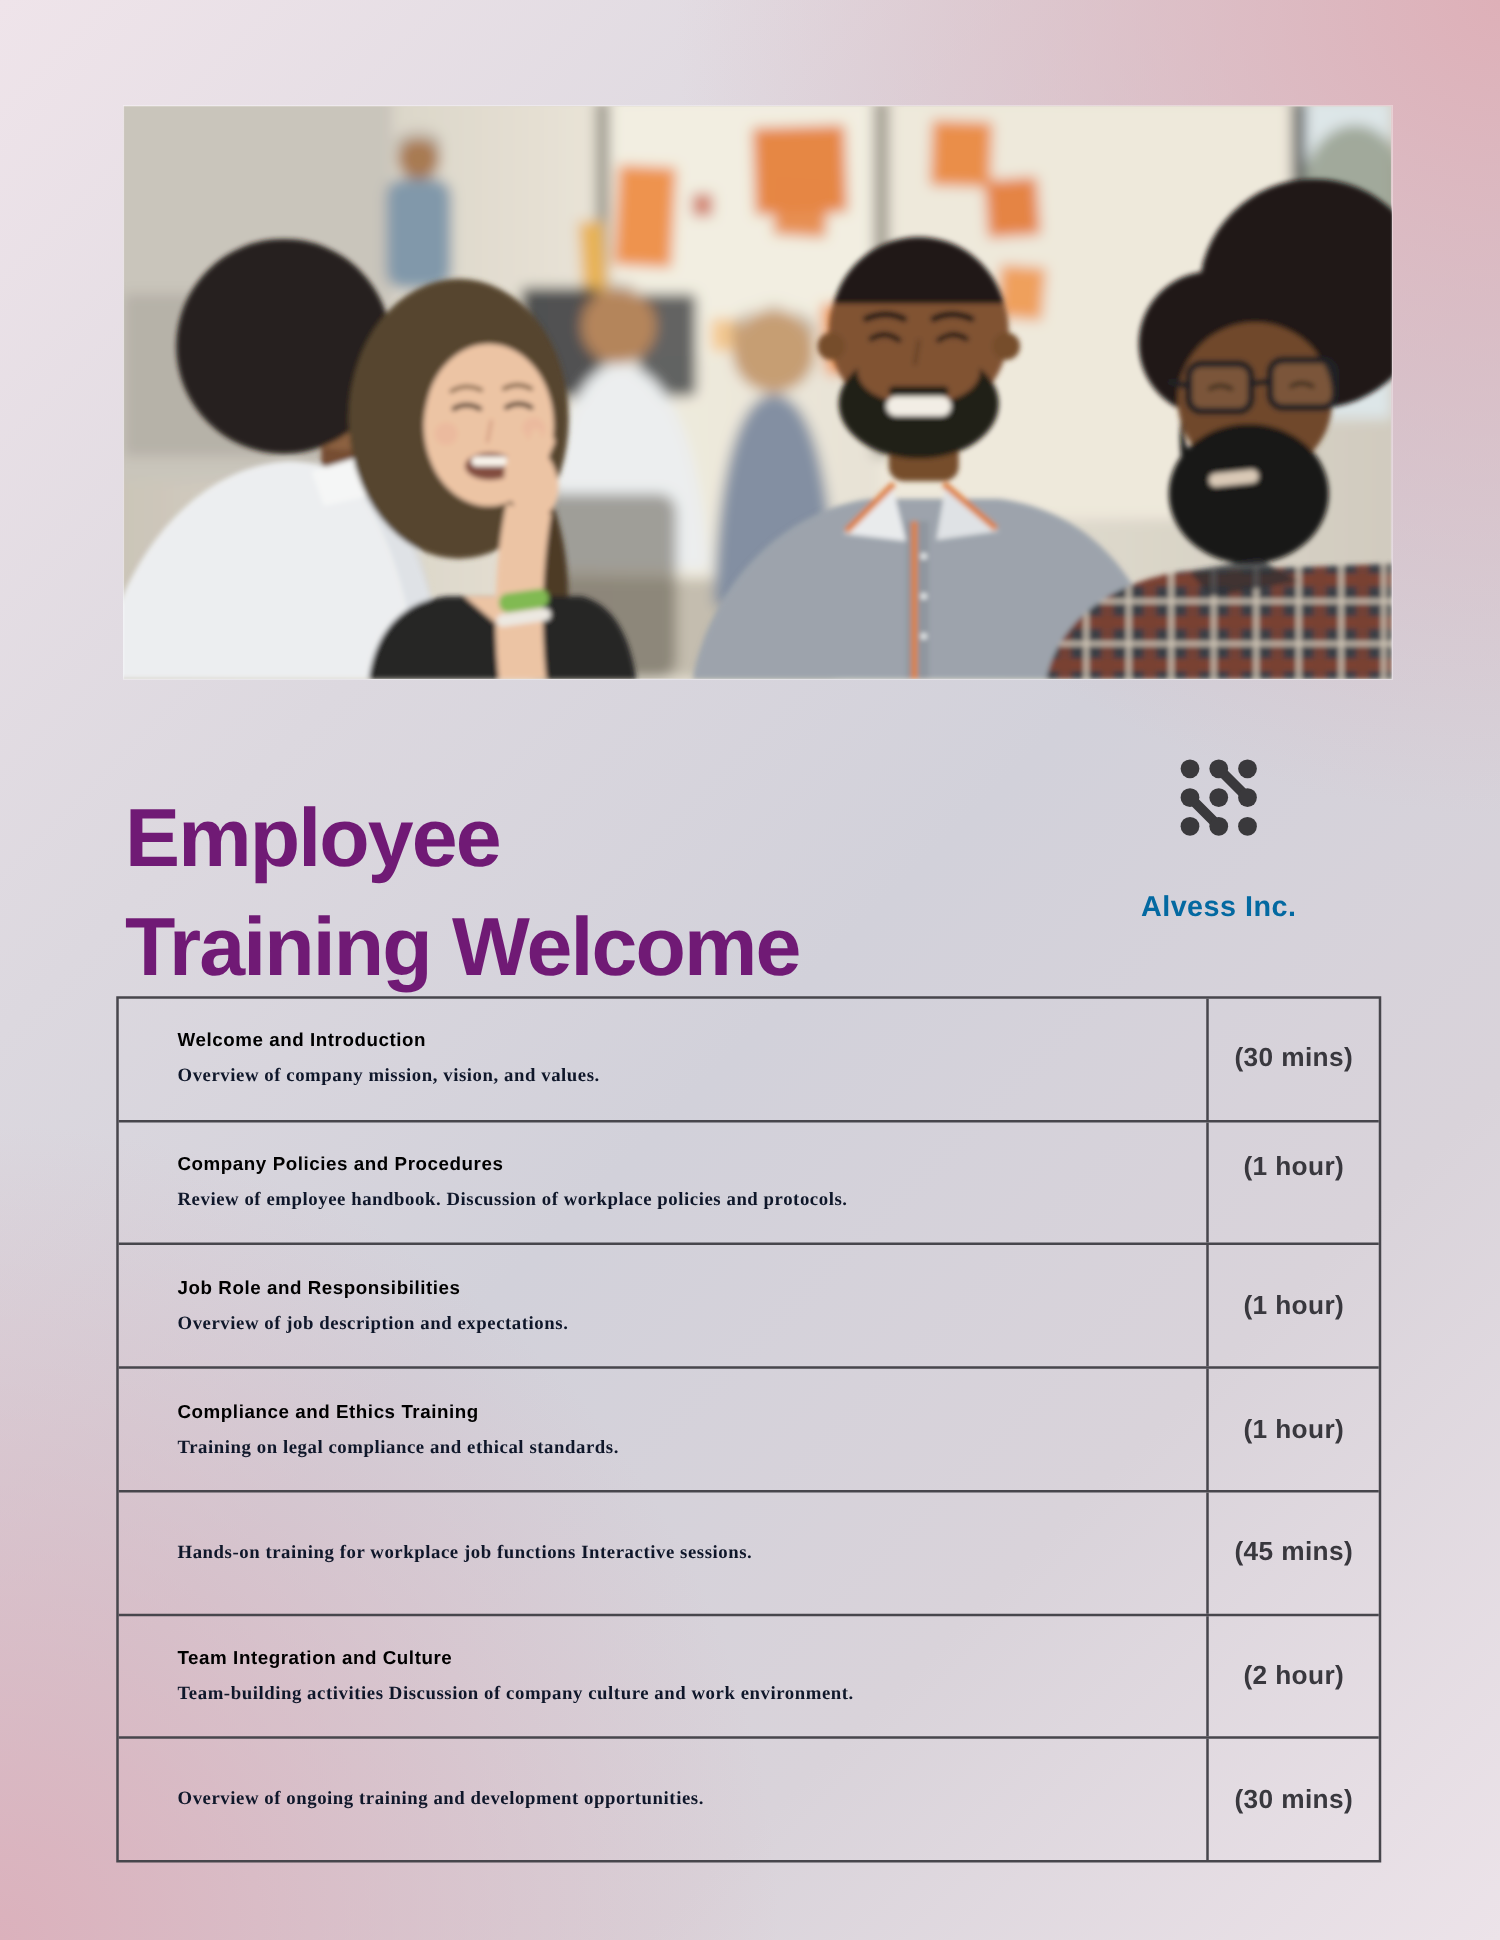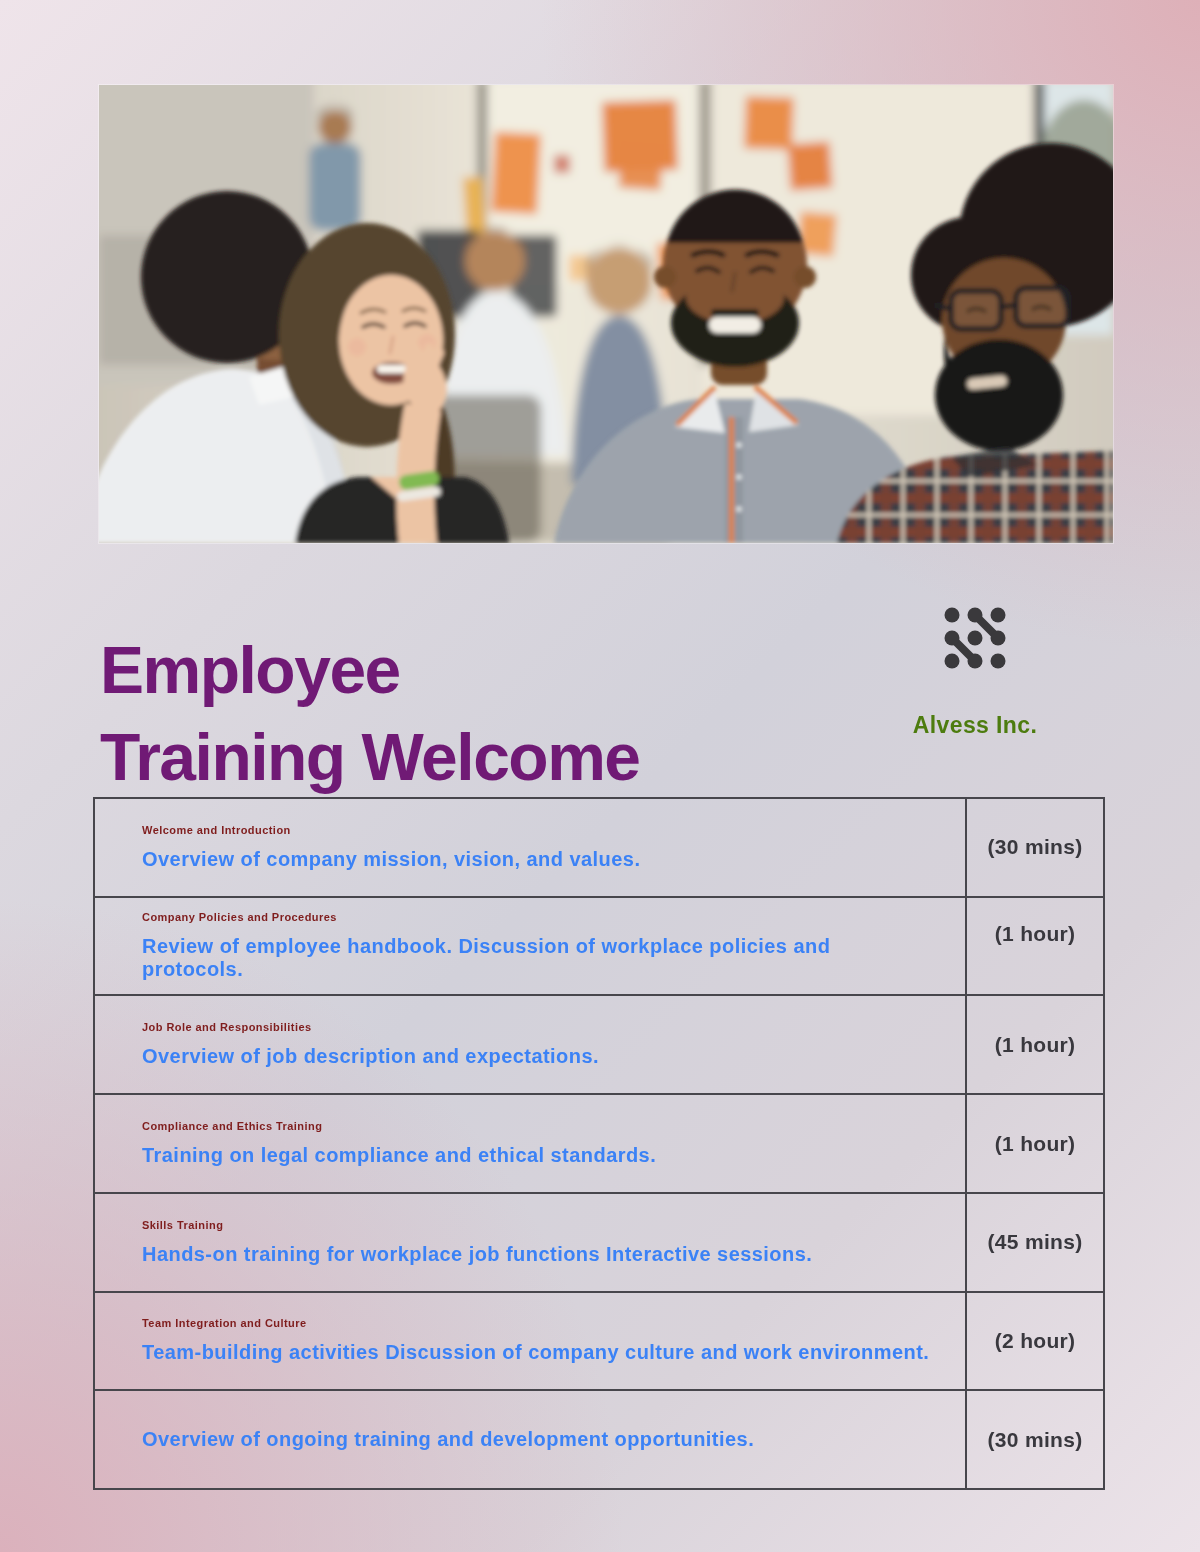--- a/index.html
+++ b/index.html
@@ -47,21 +47,21 @@
     display: flex;
     flex-direction: column;
     align-items: center;
   }
   .brand .logo { width: 64px; height: 64px; }
   .brand-name {
     margin-top: 42px;
     font-size: 23px;
     font-weight: bold;
     letter-spacing: 0.4px;
-    color: #4d7c0f;
+    color: #0369a1;
     white-space: nowrap;
   }
 
   
   .schedule {
     position: absolute;
     left: 93px; top: 797px;
     width: 1012px; height: 693px;
     box-sizing: border-box;
     border: 2px solid #47464c;
@@ -85,30 +85,31 @@
     display: flex;
     align-items: center;
     justify-content: center;
     font-size: 21px;
     font-weight: bold;
     letter-spacing: 0.3px;
     color: #39383e;
   }
   .row:nth-child(2) .cell-duration { align-items: flex-start; padding-top: 24px; }
   .row-title {
-    font-size: 11px;
+    font-size: 15px;
     font-weight: bold;
     letter-spacing: 0.45px;
-    color: #7f1d1d;
+    color: #000000;
   }
   .row-desc {
-    font-size: 20px;
+    font-size: 15px;
     font-weight: bold;
     letter-spacing: 0.45px;
-    color: #3b82f6;
+    color: #0f172a;
+    font-family: Liberation Serif, serif;
   }
 </style>
 </head>
 <body>
 
 <div class="photo">
   <svg viewBox="0 0 1014 458" preserveAspectRatio="none">
     <defs>
       <linearGradient id="bgGrad" x1="0" y1="0" x2="1" y2="0">
         <stop offset="0" stop-color="#c9c2b6"></stop>
@@ -322,21 +323,20 @@
   <div class="row">
     <div class="cell-main">
       <div class="row-title">Compliance and Ethics Training</div>
       <div class="row-desc">Training on legal compliance and ethical standards.</div>
     </div>
     <div class="cell-duration">(1 hour)</div>
   </div>
 
   <div class="row">
     <div class="cell-main">
-      <div class="row-title">Skills Training</div>
       <div class="row-desc">Hands-on training for workplace job functions Interactive sessions.</div>
     </div>
     <div class="cell-duration">(45 mins)</div>
   </div>
 
   <div class="row">
     <div class="cell-main">
       <div class="row-title">Team Integration and Culture</div>
       <div class="row-desc">Team-building activities Discussion of company culture and work environment.</div>
     </div>

